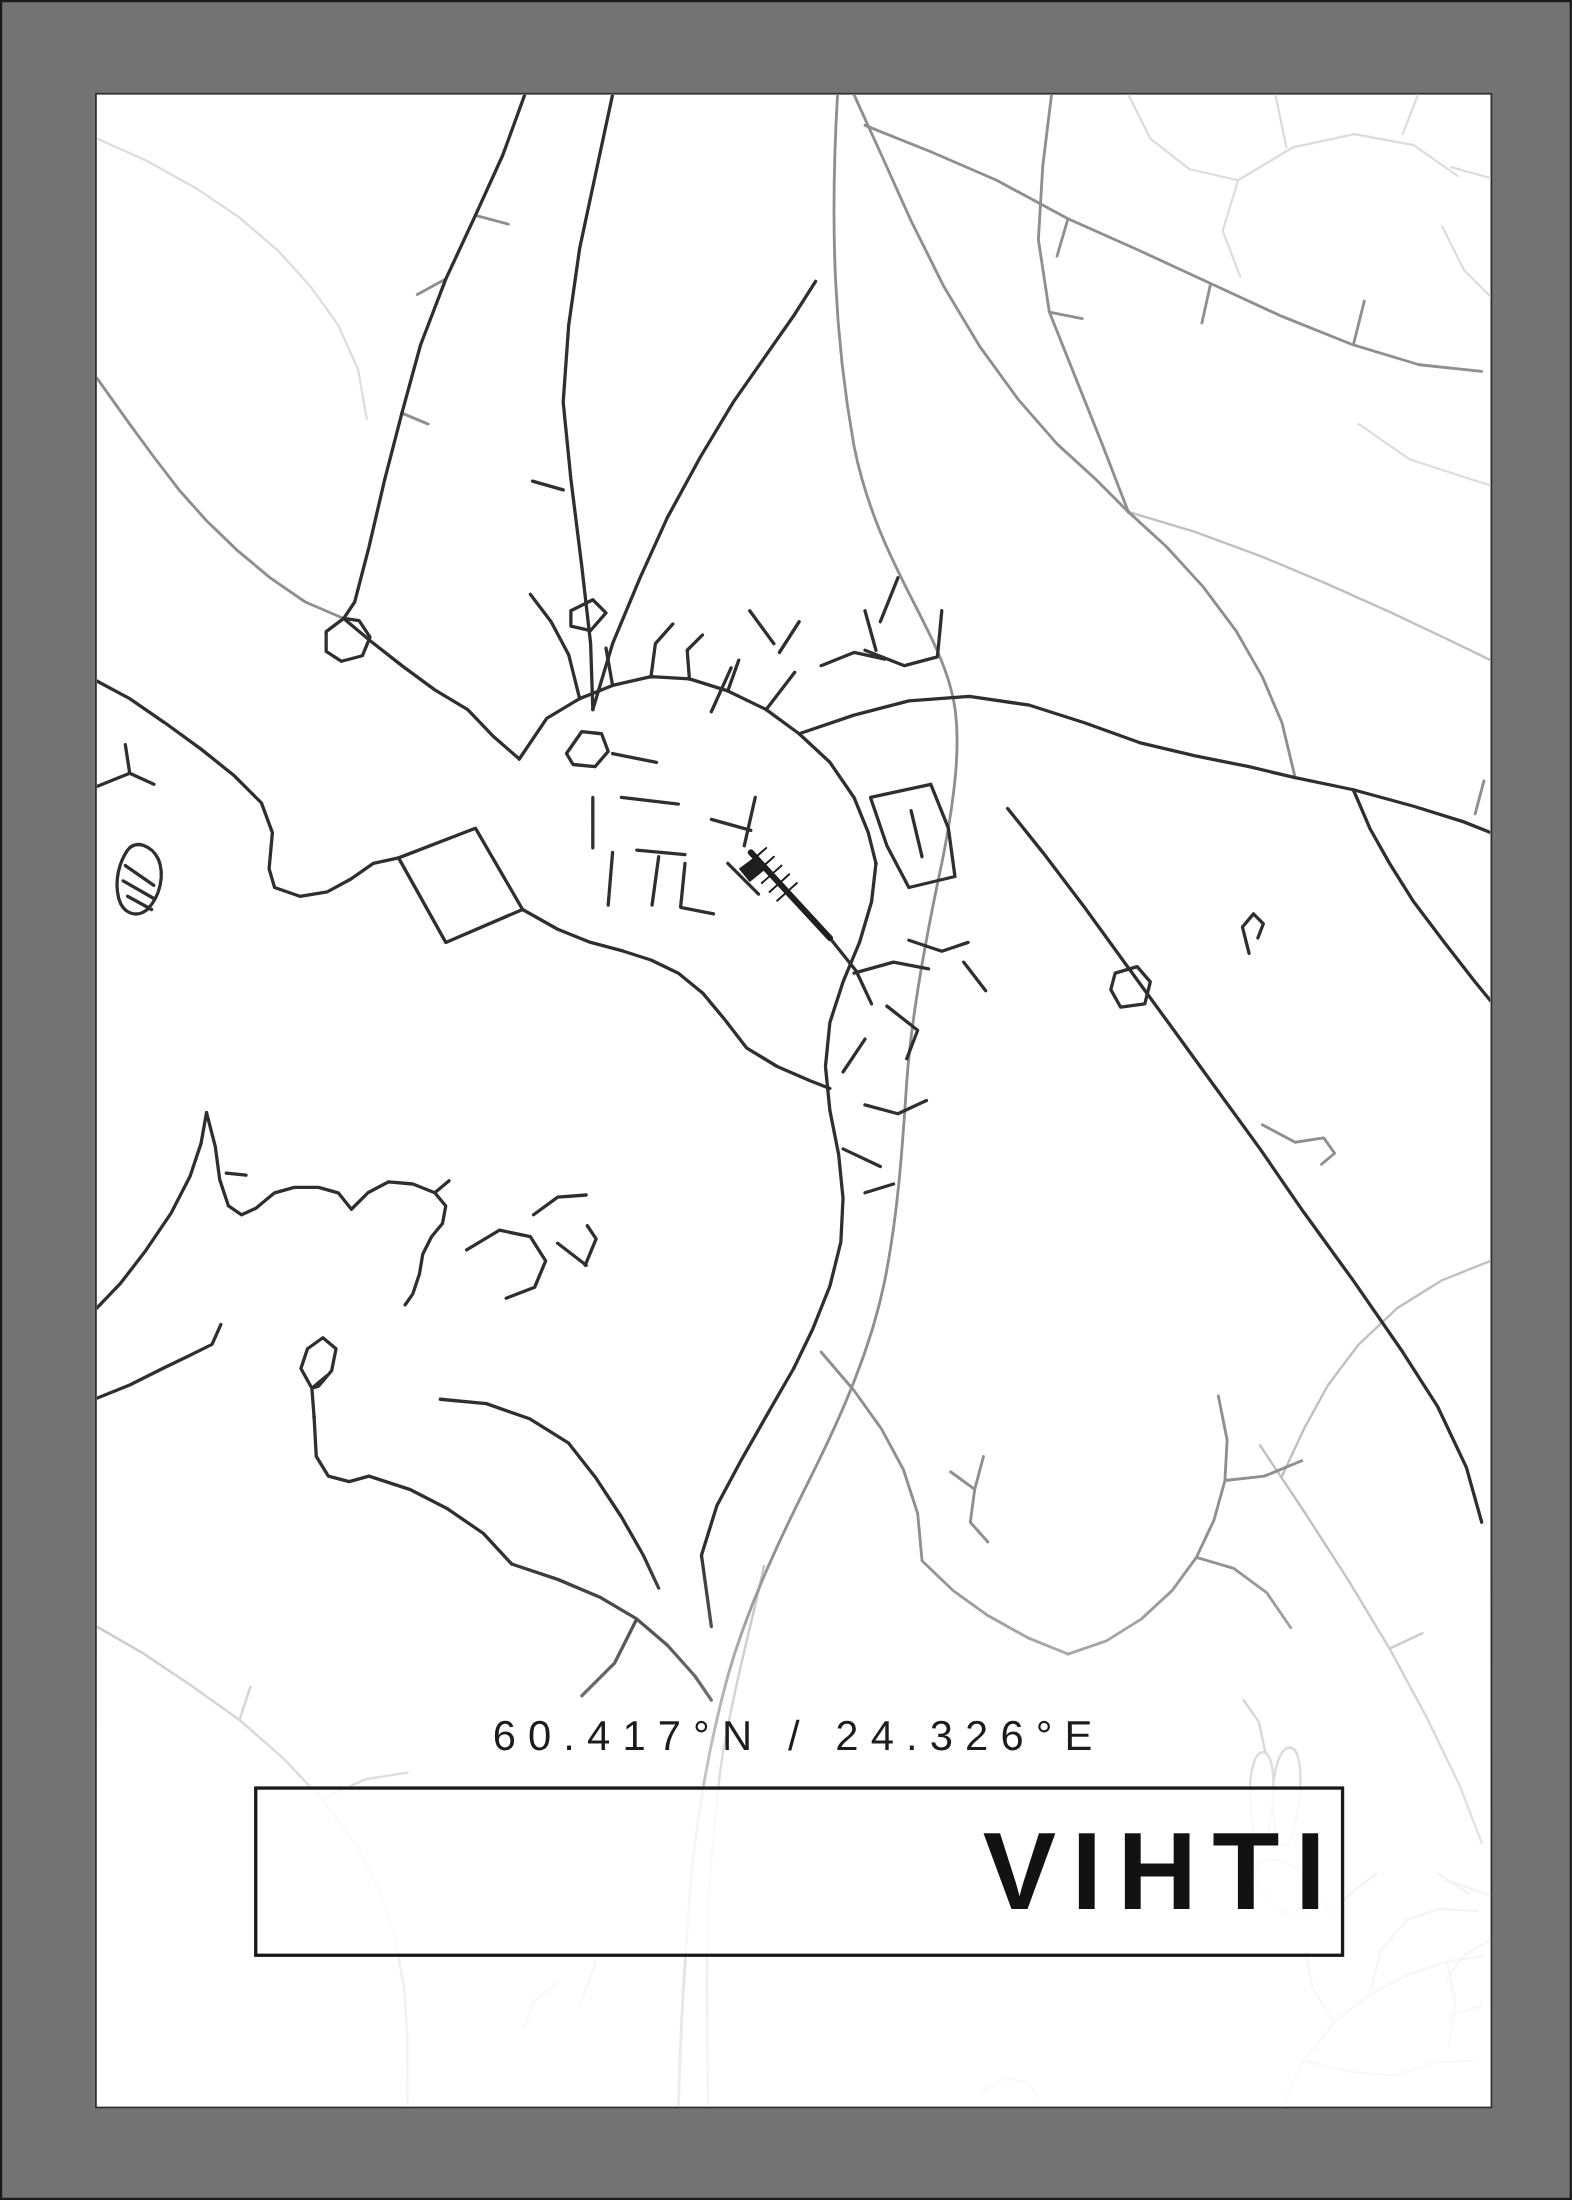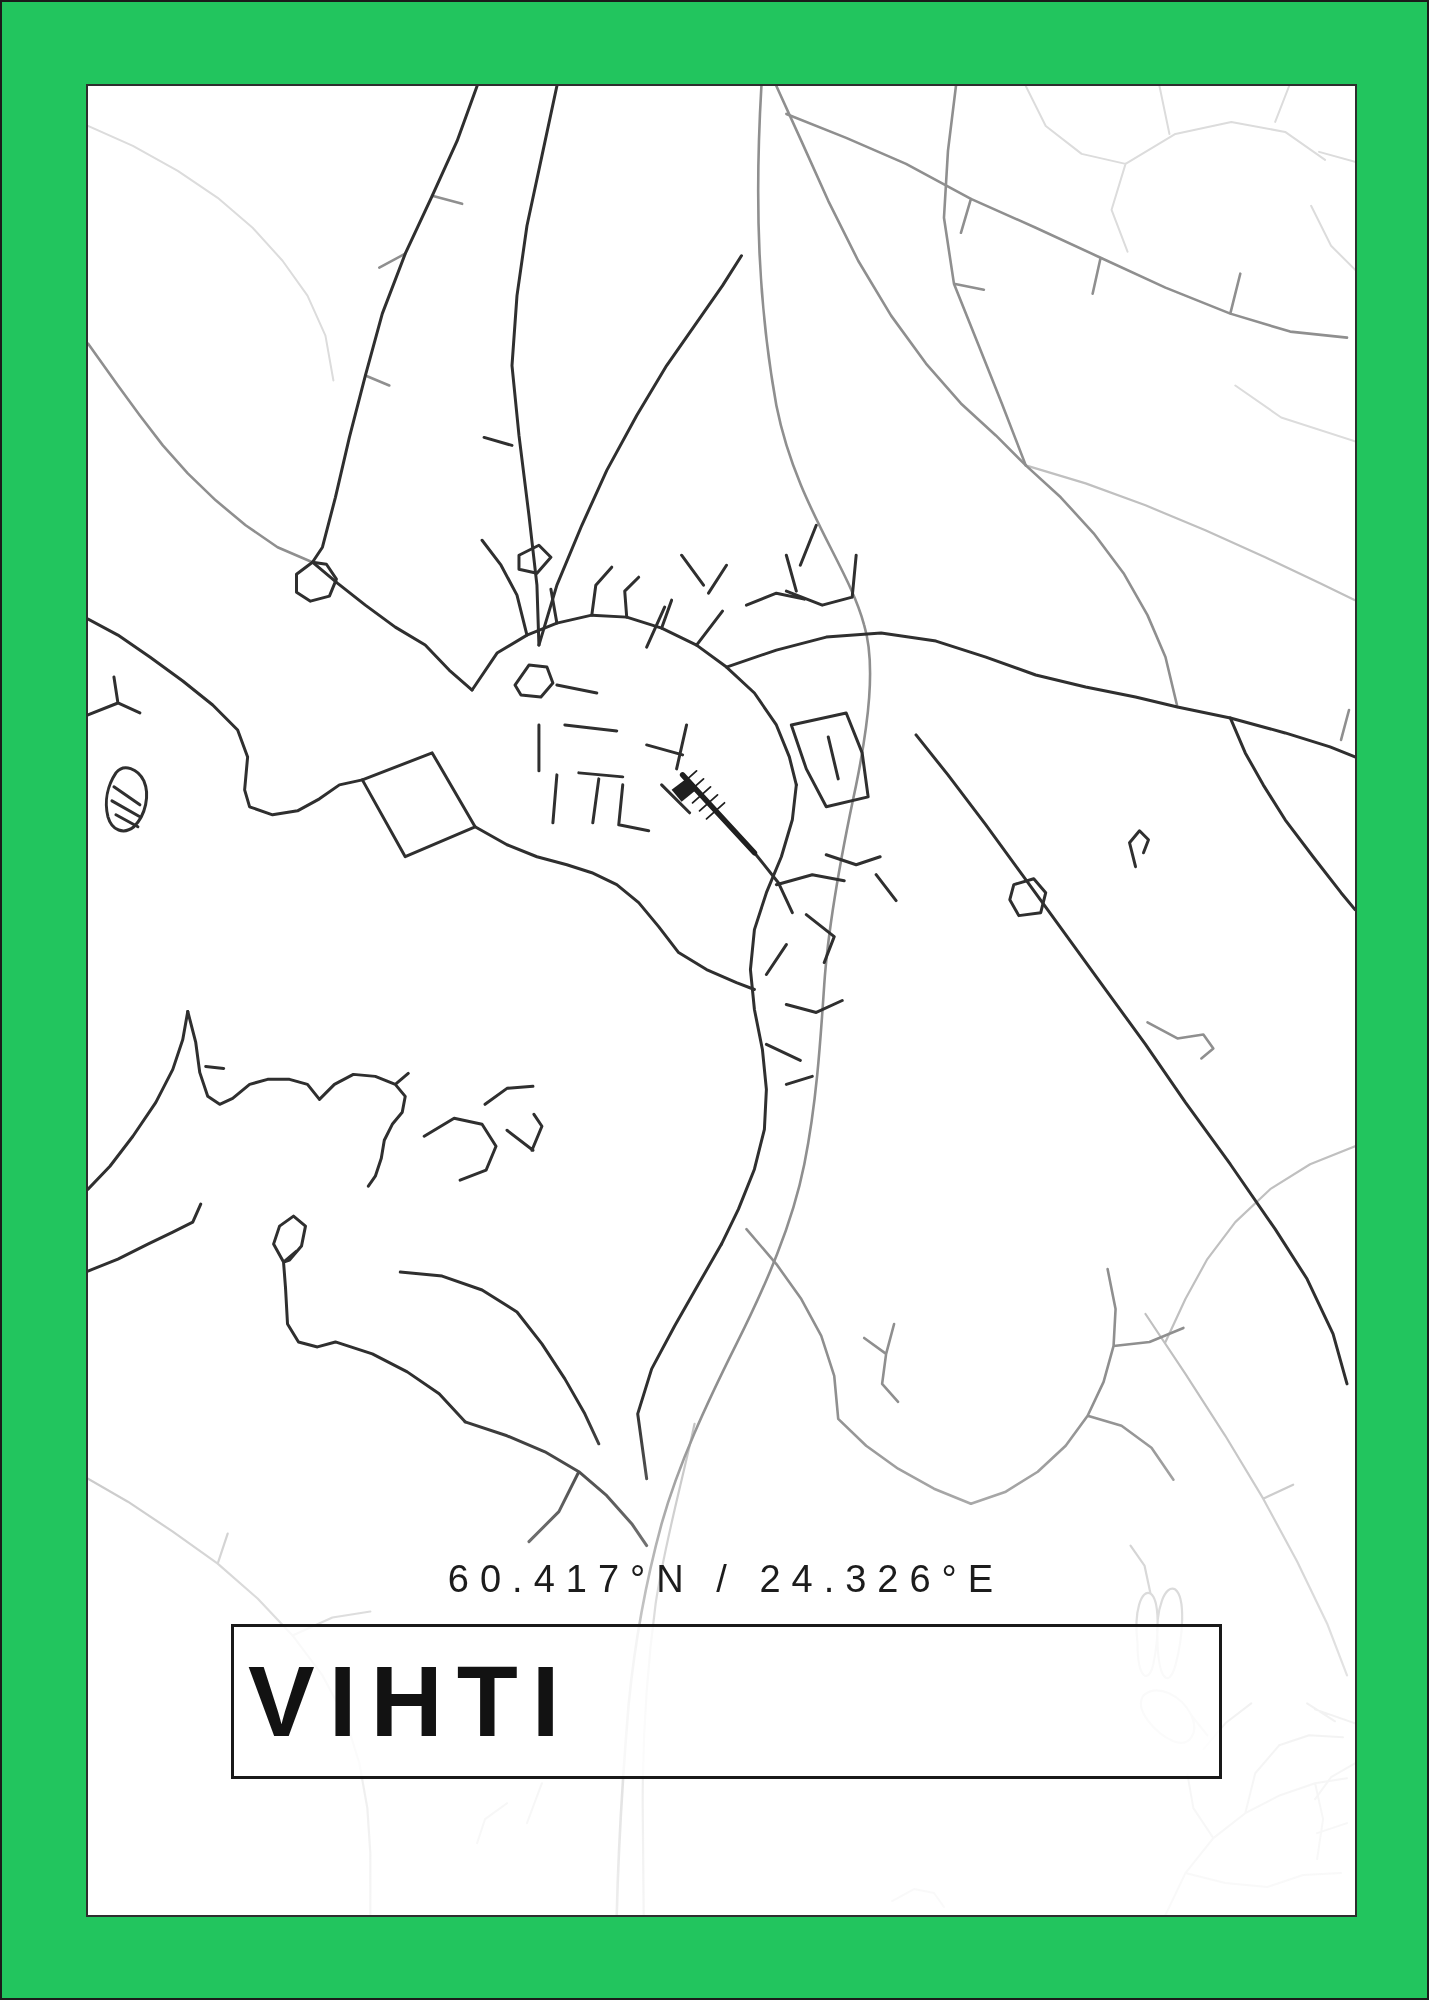--- a/index.html
+++ b/index.html
@@ -1,20 +1,20 @@
 <!DOCTYPE html>
 <html><head>
 <meta charset="utf-8">
 <style>
   html,body{margin:0;padding:0;background:#ffffff;}
   .poster{
     position:relative;
     width:1429px;height:2000px;
     box-sizing:border-box;
-    background:#22c55e;
+    background:#737373;
     border:2px solid #1b1b1b;
     overflow:hidden;
     font-family:"Liberation Sans", sans-serif;
   }
   .map-frame{
     position:absolute;
     left:84px;top:82px;
     width:1271px;height:1833px;
     box-sizing:border-box;
     border:2px solid #2e2e2e;
@@ -42,21 +42,21 @@
     color:#1c1c1c;
     font-weight:400;
   }
   .title-box{
     position:absolute;
     left:229px;top:1622px;
     width:991px;height:155px;
     box-sizing:border-box;
     border:3px solid #191919;
     background:rgba(255,255,255,0.80);
-    display:flex;align-items:center;justify-content:flex-start;
+    display:flex;align-items:center;justify-content:flex-end;
   }
   .title-text{
     font-size:100px;
     font-weight:700;
     letter-spacing:14px;
     padding-left:14px; 
     color:#121212;
     white-space:nowrap;
   }
 </style>

